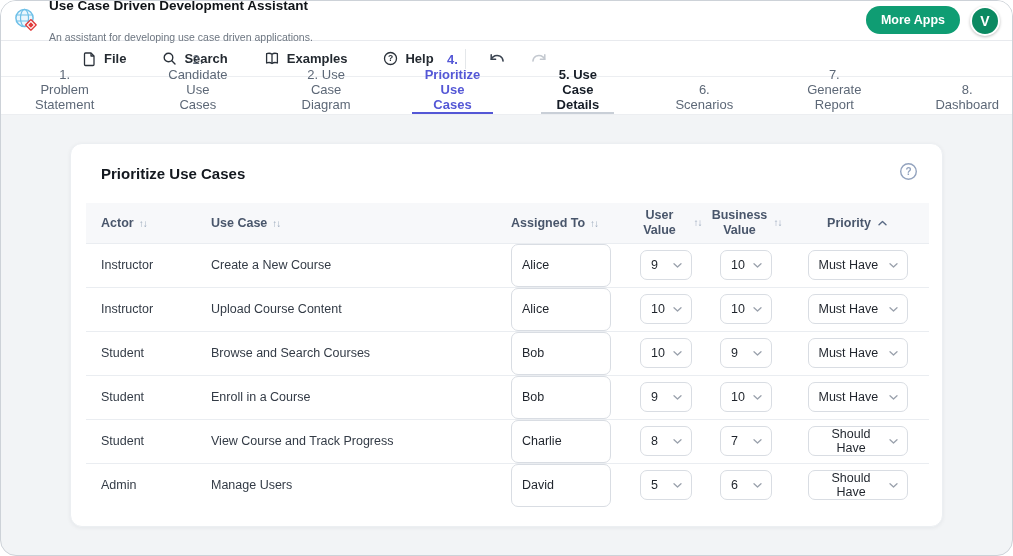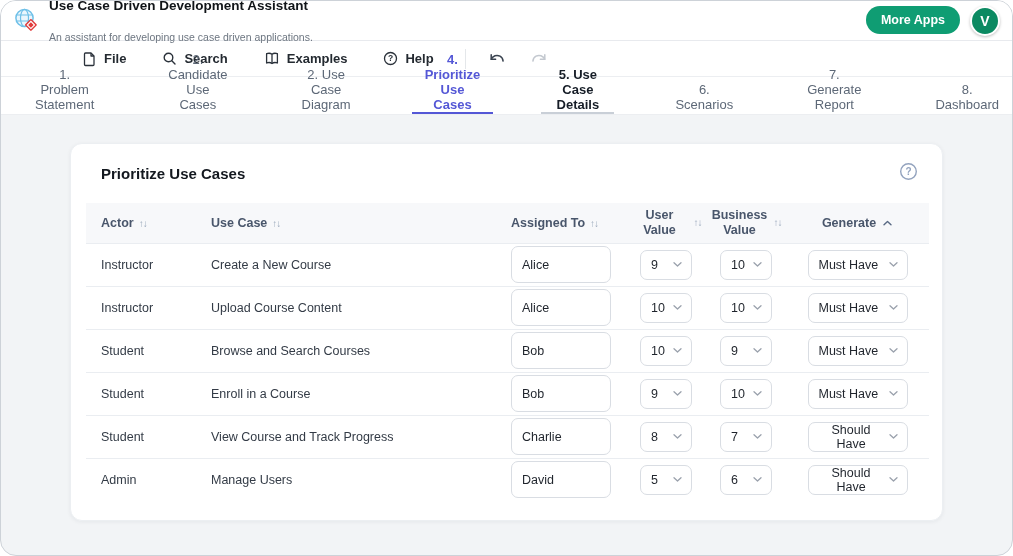--- a/index.html
+++ b/index.html
@@ -95,21 +95,21 @@
   .th-label2 { max-width: 58px; text-align: center; }
   .sort { font-size: 10px; color: #9aa8bb; margin-left: 5px; letter-spacing: -1px; white-space: nowrap; }
   .chev-up { margin-left: 6px; display: inline-flex; }
 
   tbody td { height: 43px; vertical-align: middle; border-top: 1px solid #eaedf1; font-size: 12.5px; color: #333b46; }
   td.pl { padding-left: 15px; }
   td.pl-sm { padding-left: 10px; }
   td.center { text-align: center; }
 
   .text-input {
-    width: 100px; height: 37px; border: 1px solid #d9dde3; border-radius: 7px;
+    width: 100px; height: 43px; border: 1px solid #d9dde3; border-radius: 7px;
     font-family: inherit; font-size: 12.5px; color: #1f242c; padding: 0 10px;
     background: #fff; outline: none;
   }
   .select {
     display: inline-flex; align-items: center; justify-content: space-between;
     height: 30px; border: 1px solid #d9dde3; border-radius: 7px; background: #fff;
     font-size: 12.5px; color: #1f242c; cursor: pointer; padding: 0 8px 0 10px;
   }
   .select.sm { width: 52px; }
   .select.lg { width: 100px; }
@@ -240,21 +240,21 @@
                 </div>
             </th>
             <th>
               <div class="th-flex">
                   <span class="th-label2">Business Value</span>
                   <span class="sort">↑↓</span>
                 </div>
             </th>
             <th>
               <div class="th-flex">
-                  <span>Generate</span>
+                  <span>Priority</span>
                 <span class="chev-up">
                     <svg width="11" height="8" viewBox="0 0 11 8">
                       <path d="M2 5.8 L5.5 2.4 L9 5.8" fill="none" stroke="#5a6b85" stroke-width="1.4" stroke-linecap="round" stroke-linejoin="round"></path>
                     </svg>
                   </span>
               </div>
             </th>
           </tr>
         </thead>
         <tbody>

